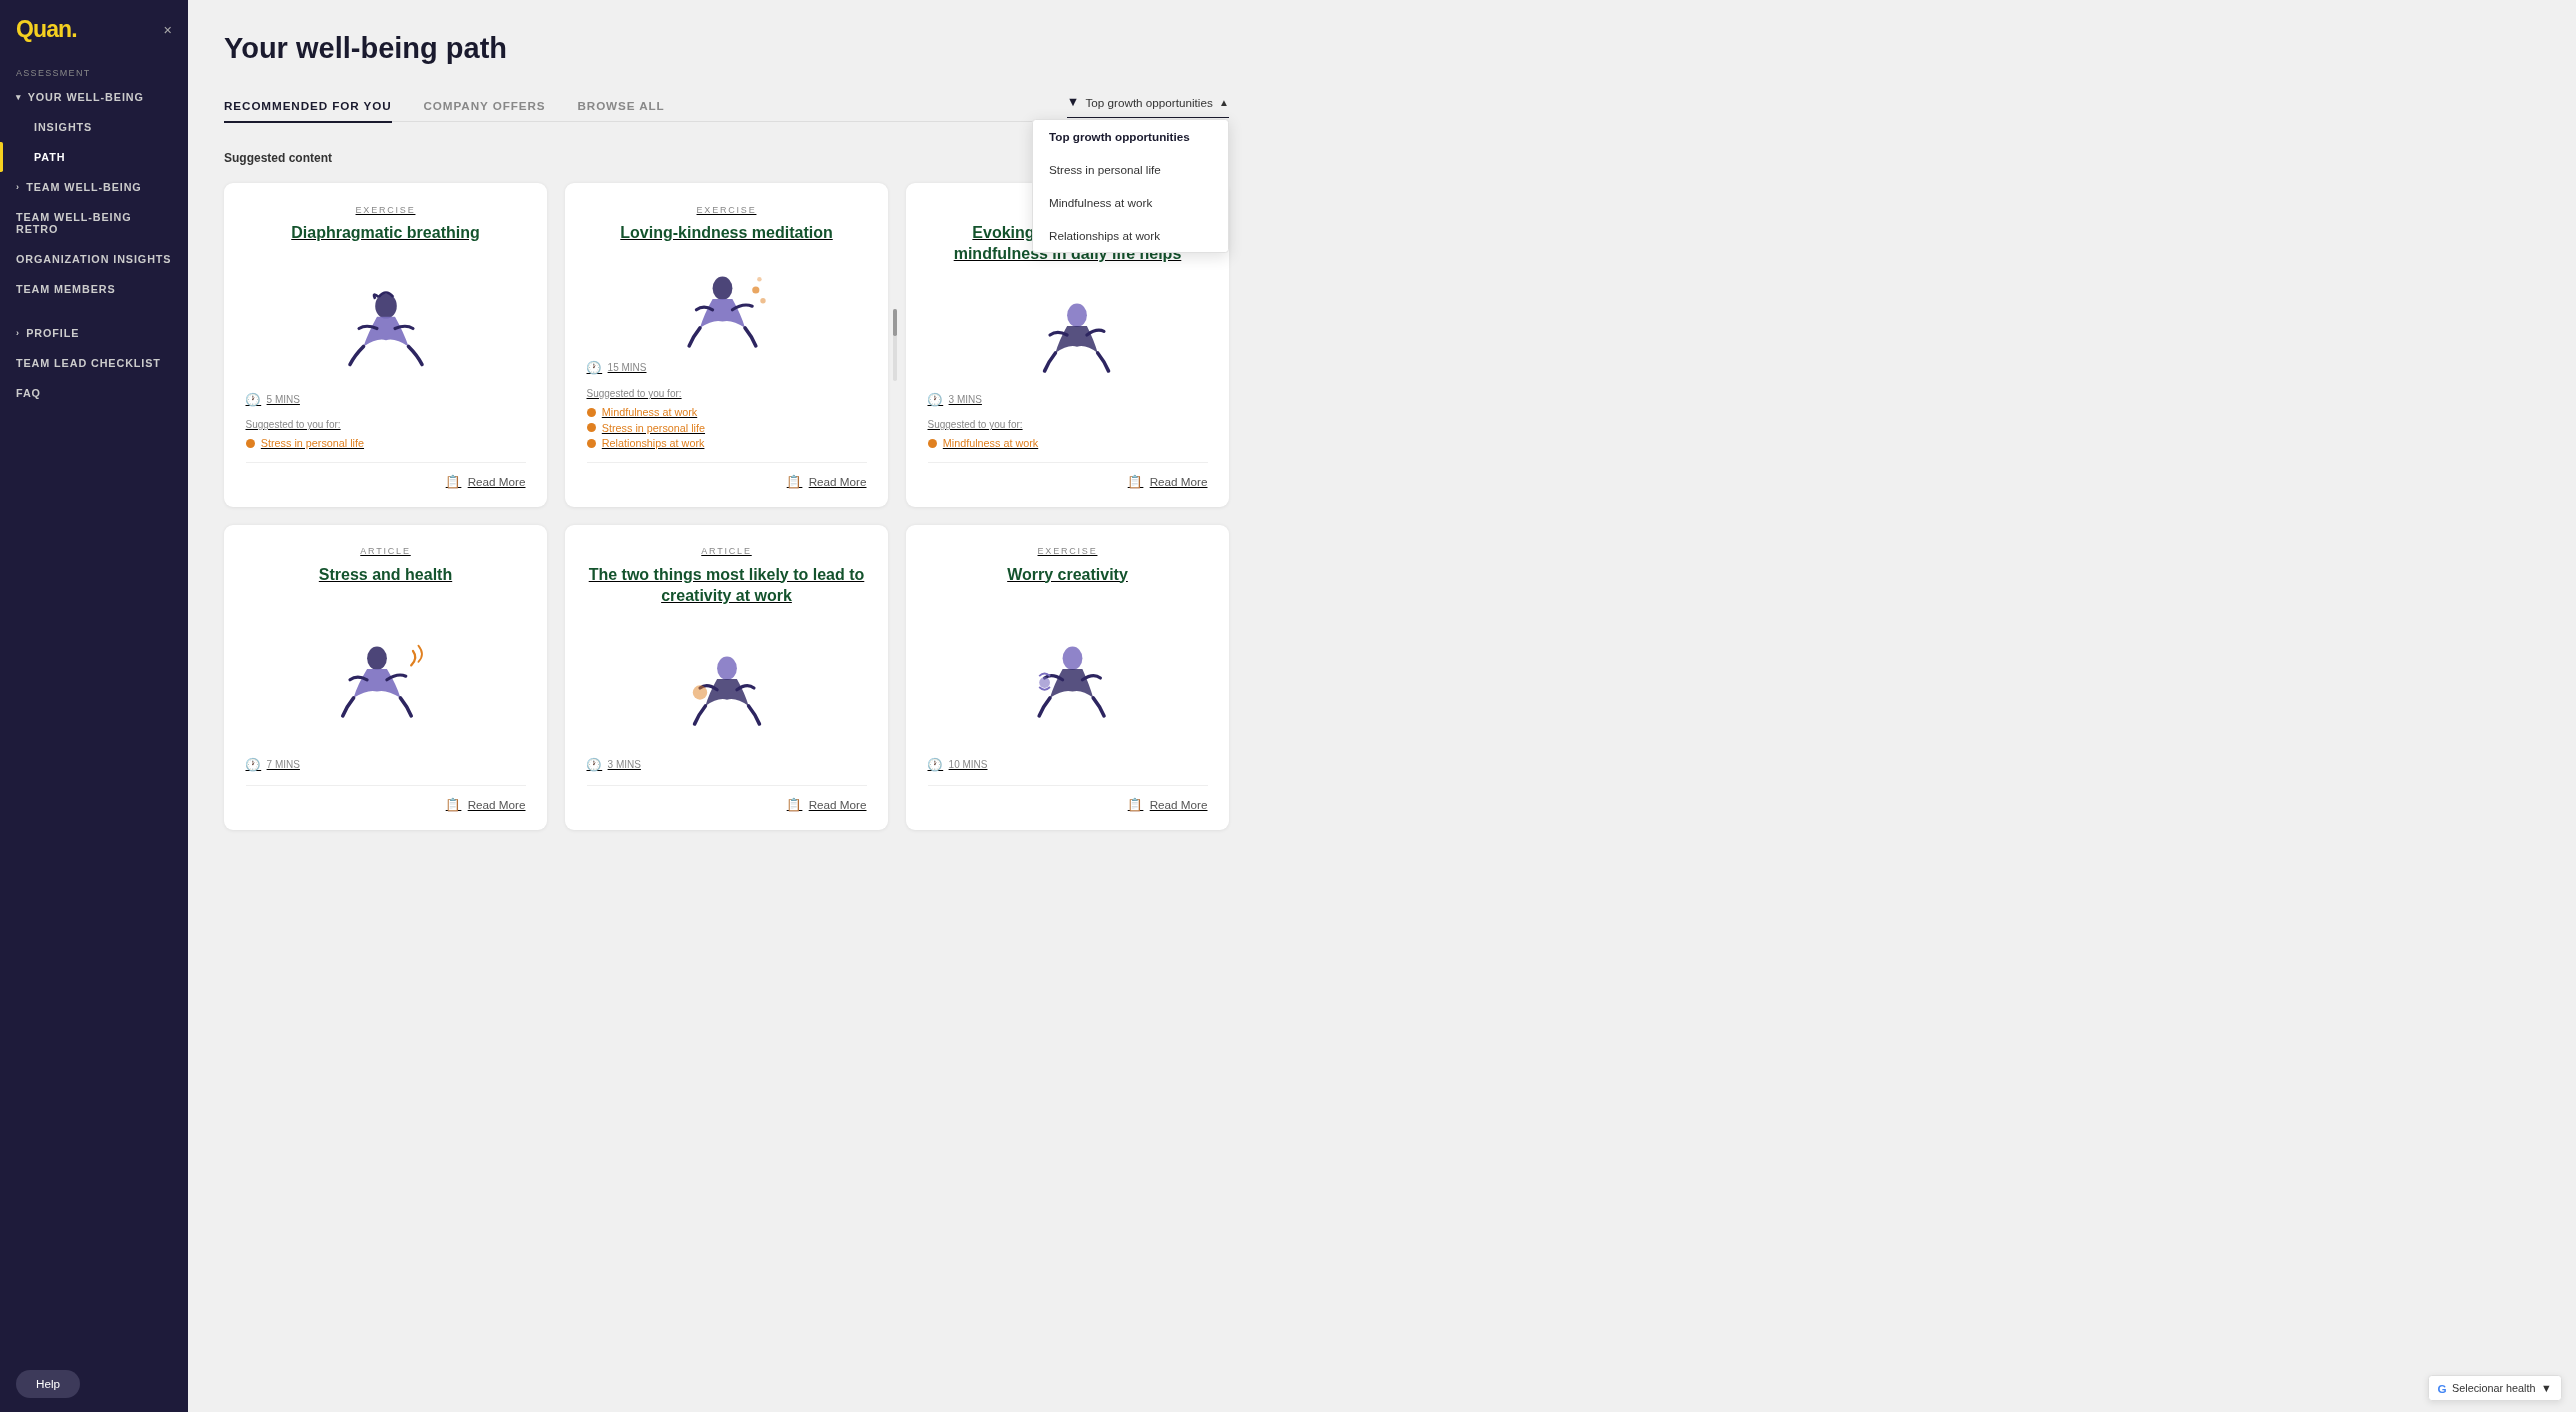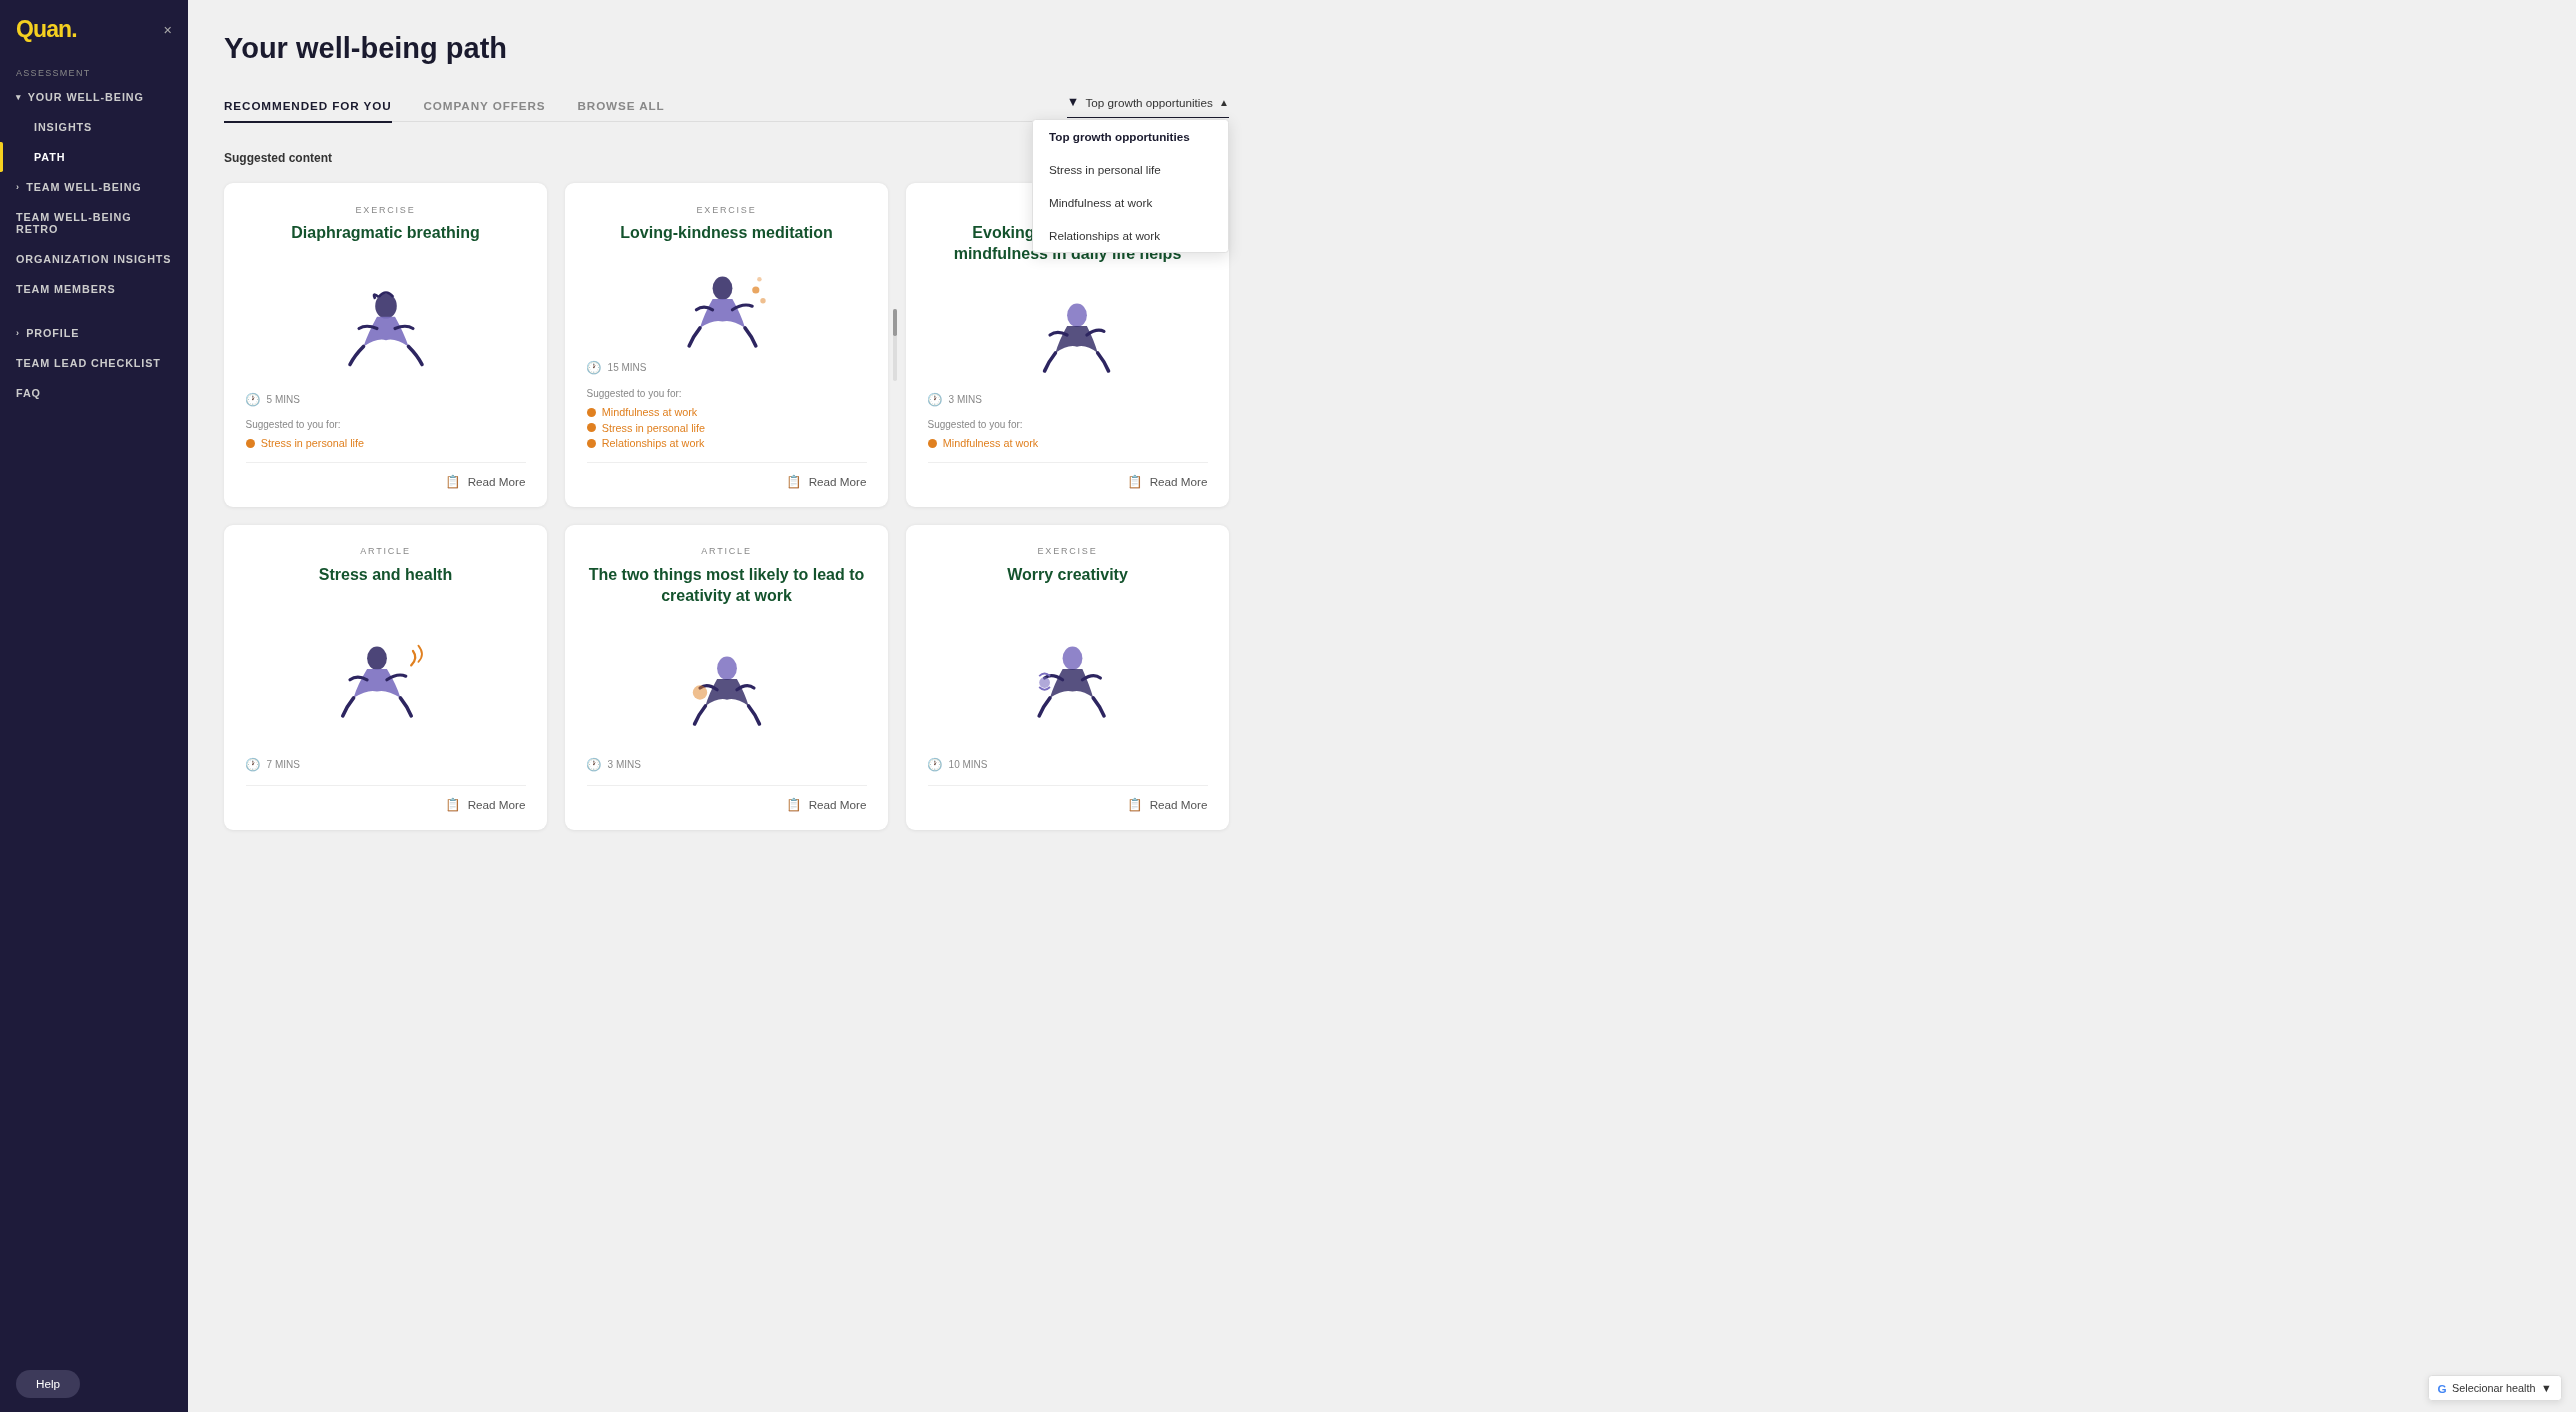--- a/index.html
+++ b/index.html
@@ -175,20 +175,21 @@
       font-size: 12px;
       font-weight: 600;
       color: #333;
       margin-bottom: 18px;
     }
     .cards-grid {
       display: grid;
       grid-template-columns: repeat(3, 1fr);
       gap: 18px;
       margin-bottom: 18px;
+      text-decoration: underline;
     }
     .card {
       background: #fff;
       border-radius: 9px;
       padding: 21.5px 21.5px 18px 21.5px;
       display: flex;
       flex-direction: column;
       min-height: 305px;
       box-shadow: 0 0.9px 3.6px rgba(0,0,0,0.07);
     }

